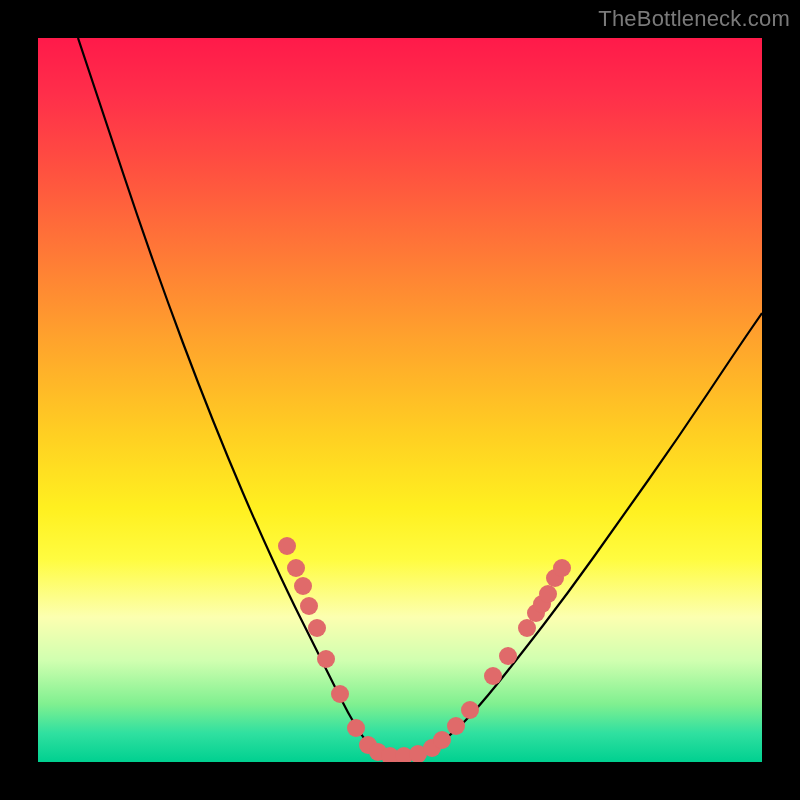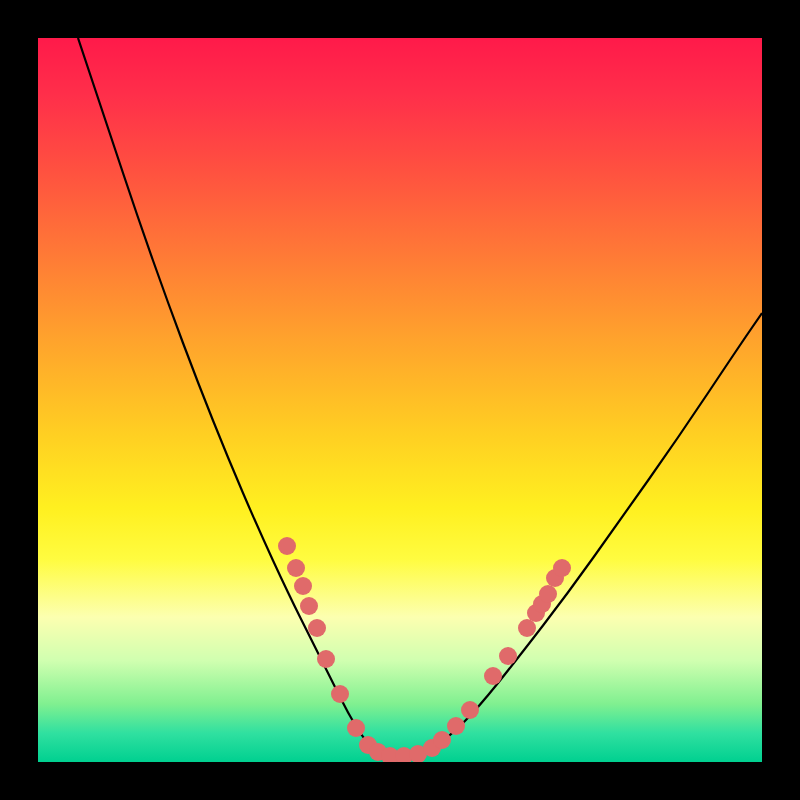--- a/index.html
+++ b/index.html
@@ -48,20 +48,21 @@
     top: 0;
     width: 724px;
     height: 724px;
     pointer-events: none;
   }
 </style>
 </head>
 <body>
 
 <div class="container">
+  <div class="watermark">TheBottleneck.com</div>
   <div class="plot-area">
     <svg class="curve" viewBox="0 0 724 724">
       <g>
         <path id="bottleneck-path" fill="none" stroke="#000000" stroke-width="2.2" d="M 40 0 Q 40 0 55 45 Q 70 90 85 135 Q 100 180 115 222.5 Q 130 265 145 305 Q 160 345 175 382.5 Q 190 420 205 455 Q 220 490 235 522.5 Q 250 555 262.5 580 Q 275 605 285 625 Q 295 645 302.5 660 Q 310 675 317.5 687.5 Q 325 700 332.5 707.5 Q 340 715 350 717.5 Q 360 720 372.5 717.5 Q 385 715 397.5 707.5 Q 410 700 425 685 Q 440 670 460 645 Q 480 620 505 587.5 Q 530 555 555 520 Q 580 485 610 442.5 Q 640 400 670 355 Q 700 310 712 292.5 L 724 275"></path>
       </g>
       <g id="markers">
           <circle cx="249" cy="508" r="9" fill="#e06a6a"></circle>
           <circle cx="258" cy="530" r="9" fill="#e06a6a"></circle>
           <circle cx="265" cy="548" r="9" fill="#e06a6a"></circle>
           <circle cx="271" cy="568" r="9" fill="#e06a6a"></circle>

